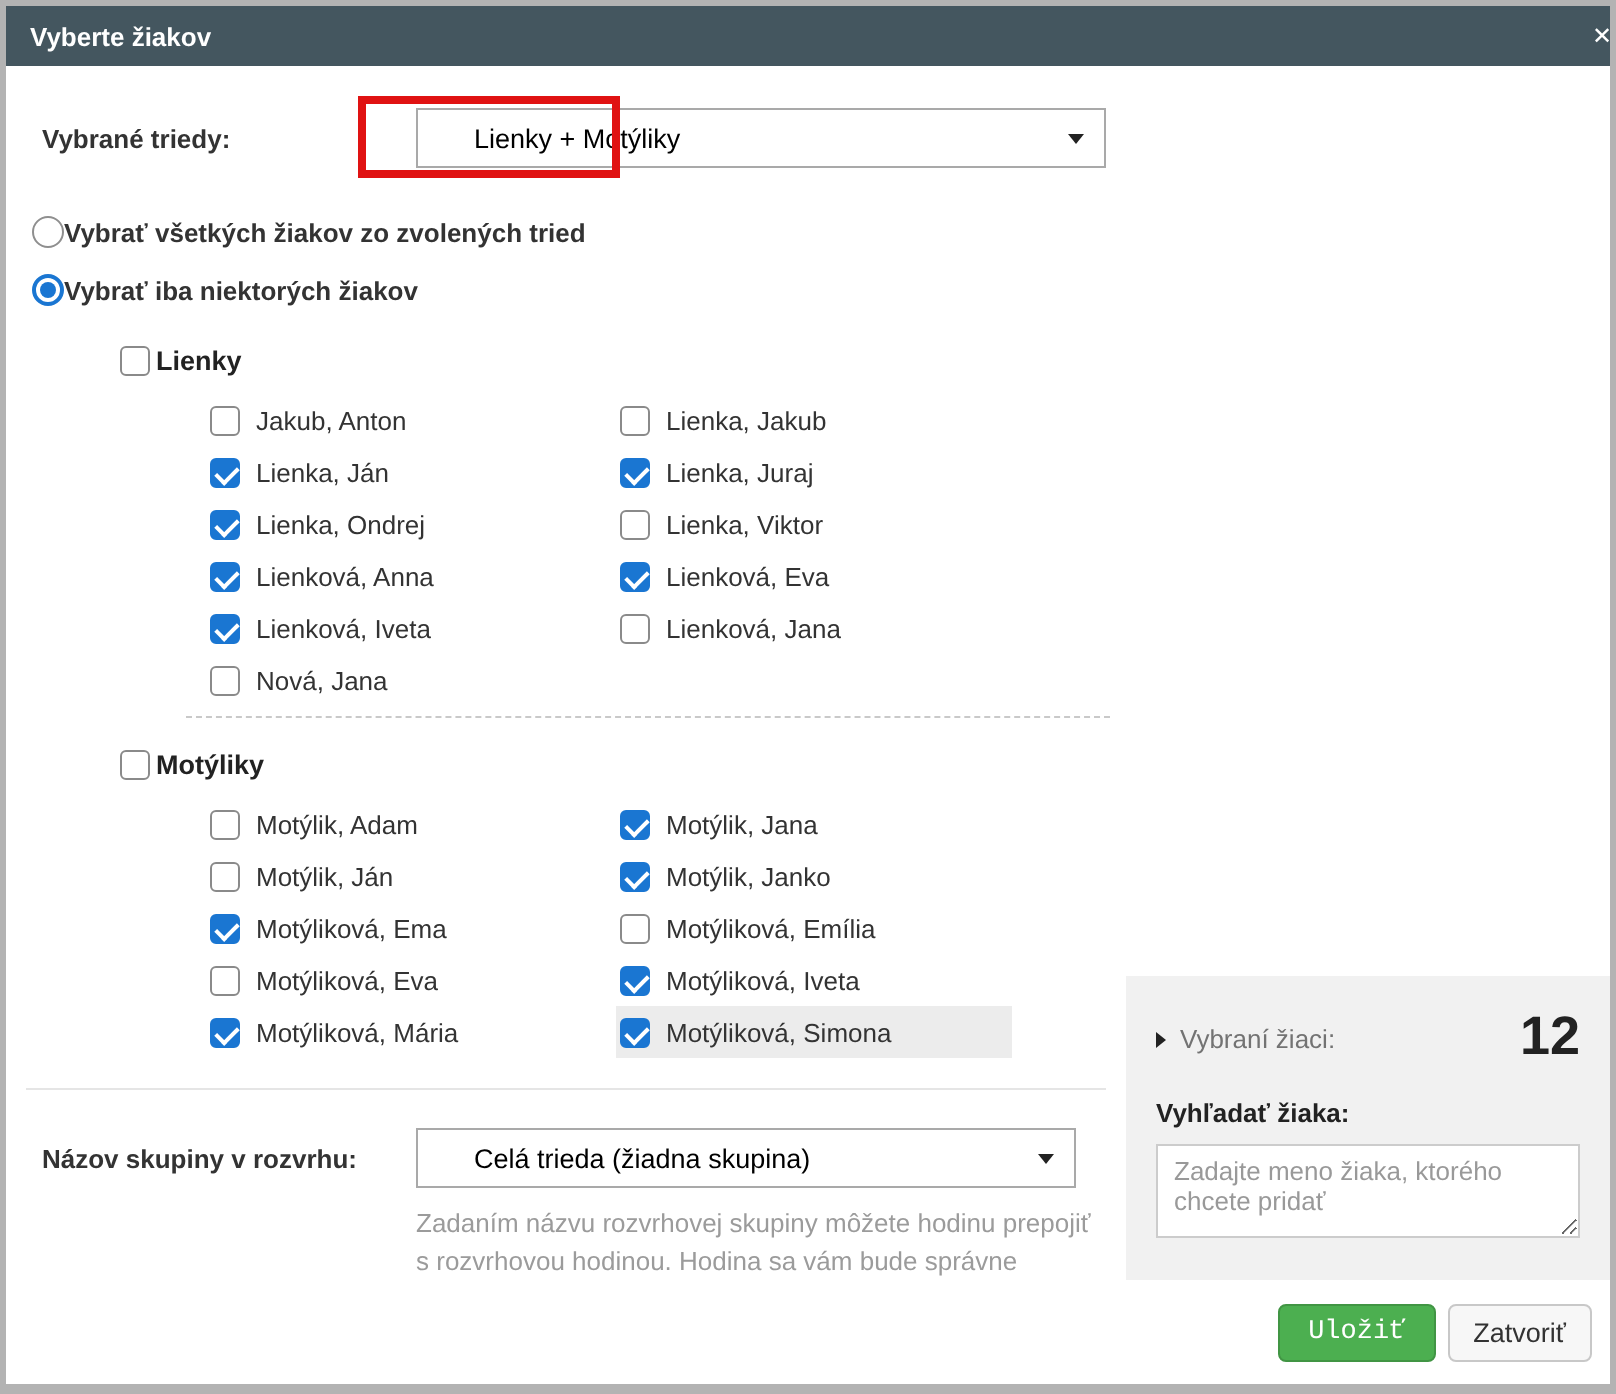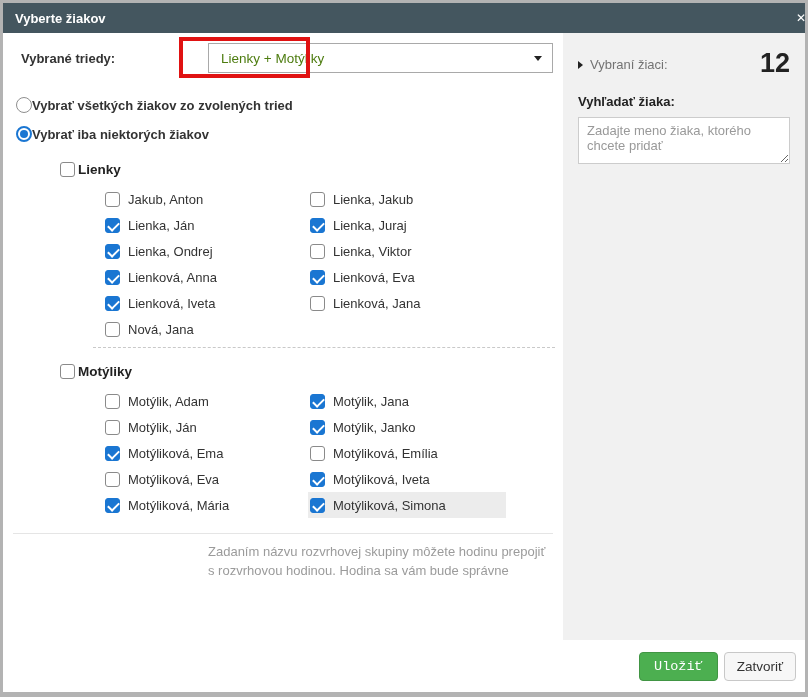--- a/index.html
+++ b/index.html
@@ -14,32 +14,32 @@
   .titlebar {
     height:30px; background:#44565f; color:#fff;
     display:flex; align-items:center; padding:0 12px;
     font-size:13px; font-weight:bold; position:relative; overflow:hidden;
   }
   .titlebar .close {
     position:absolute; right:-5px; top:8px; font-size:12px; font-weight:bold; color:#fff;
     width:14px; text-align:left; cursor:pointer;
   }
   
-  .content { display:flex; height:607px; }
+  .content { display:flex; height:607px;align-items:flex-end; }
   .main { width:560px; background:#fff; position:relative; overflow:hidden; }
   .sidebar { flex:1; background:#f1f1f1; padding:16px 15px; }
   .footer { height:52px; background:#fff; display:flex; align-items:center; justify-content:flex-end; gap:6px; padding-right:9px; }
 
   
   .classes-row { display:flex; align-items:center; margin:10px 0 0 18px; height:30px; position:relative; }
   .field-label { width:187px; font-size:13px; font-weight:bold; color:#333; }
   .selectbox {
     height:30px; background:#fff; border:1px solid #a9a9a9;
     display:flex; align-items:center; justify-content:space-between;
-    padding:0 10px 0 12px; font-size:13.5px; color:#4d7c0f; cursor:pointer;
+    padding:0 10px 0 28px; font-size:13.5px; color:#000000; cursor:pointer;
   }
   .selectbox .caret { width:0; height:0; border-left:4px solid transparent; border-right:4px solid transparent; border-top:5px solid #222; }
   .classes-select { width:345px; }
   .red-box { position:absolute; left:158px; top:-6px; width:131px; height:41px; border:4px solid #e01212; z-index:2; pointer-events:none; }
 
   
   .radio-row { display:flex; align-items:center; margin-left:13px; cursor:pointer; }
   .radio-row.first { margin-top:24px; }
   .radio-row.second { margin-top:13px; }
   .radio { width:16px; height:16px; border-radius:50%; border:1px solid #8f8f8f; background:#fff; position:relative; flex:none; }
@@ -228,20 +228,27 @@
               <span class="cb" data-checked="true"></span>
               <span class="item-label">Motýliková, Simona</span>
             </div>
           </div>
         </div>
       </div>
 
 
       <div class="hr"></div>
 
+      <div class="schedule-row">
+        <span class="field-label">Názov skupiny v rozvrhu:</span>
+        <div class="selectbox schedule-select">
+          <span>Celá trieda (žiadna skupina)</span>
+          <span class="caret"></span>
+        </div>
+      </div>
 
       <div class="hint">Zadaním názvu rozvrhovej skupiny môžete hodinu prepojiť s rozvrhovou hodinou. Hodina sa vám bude správne</div>
 
     </div>
 
     <div class="sidebar">
       <div class="sb-top">
         <span class="sb-selected">
           <span class="tri"></span>
           <span>Vybraní žiaci:</span>

